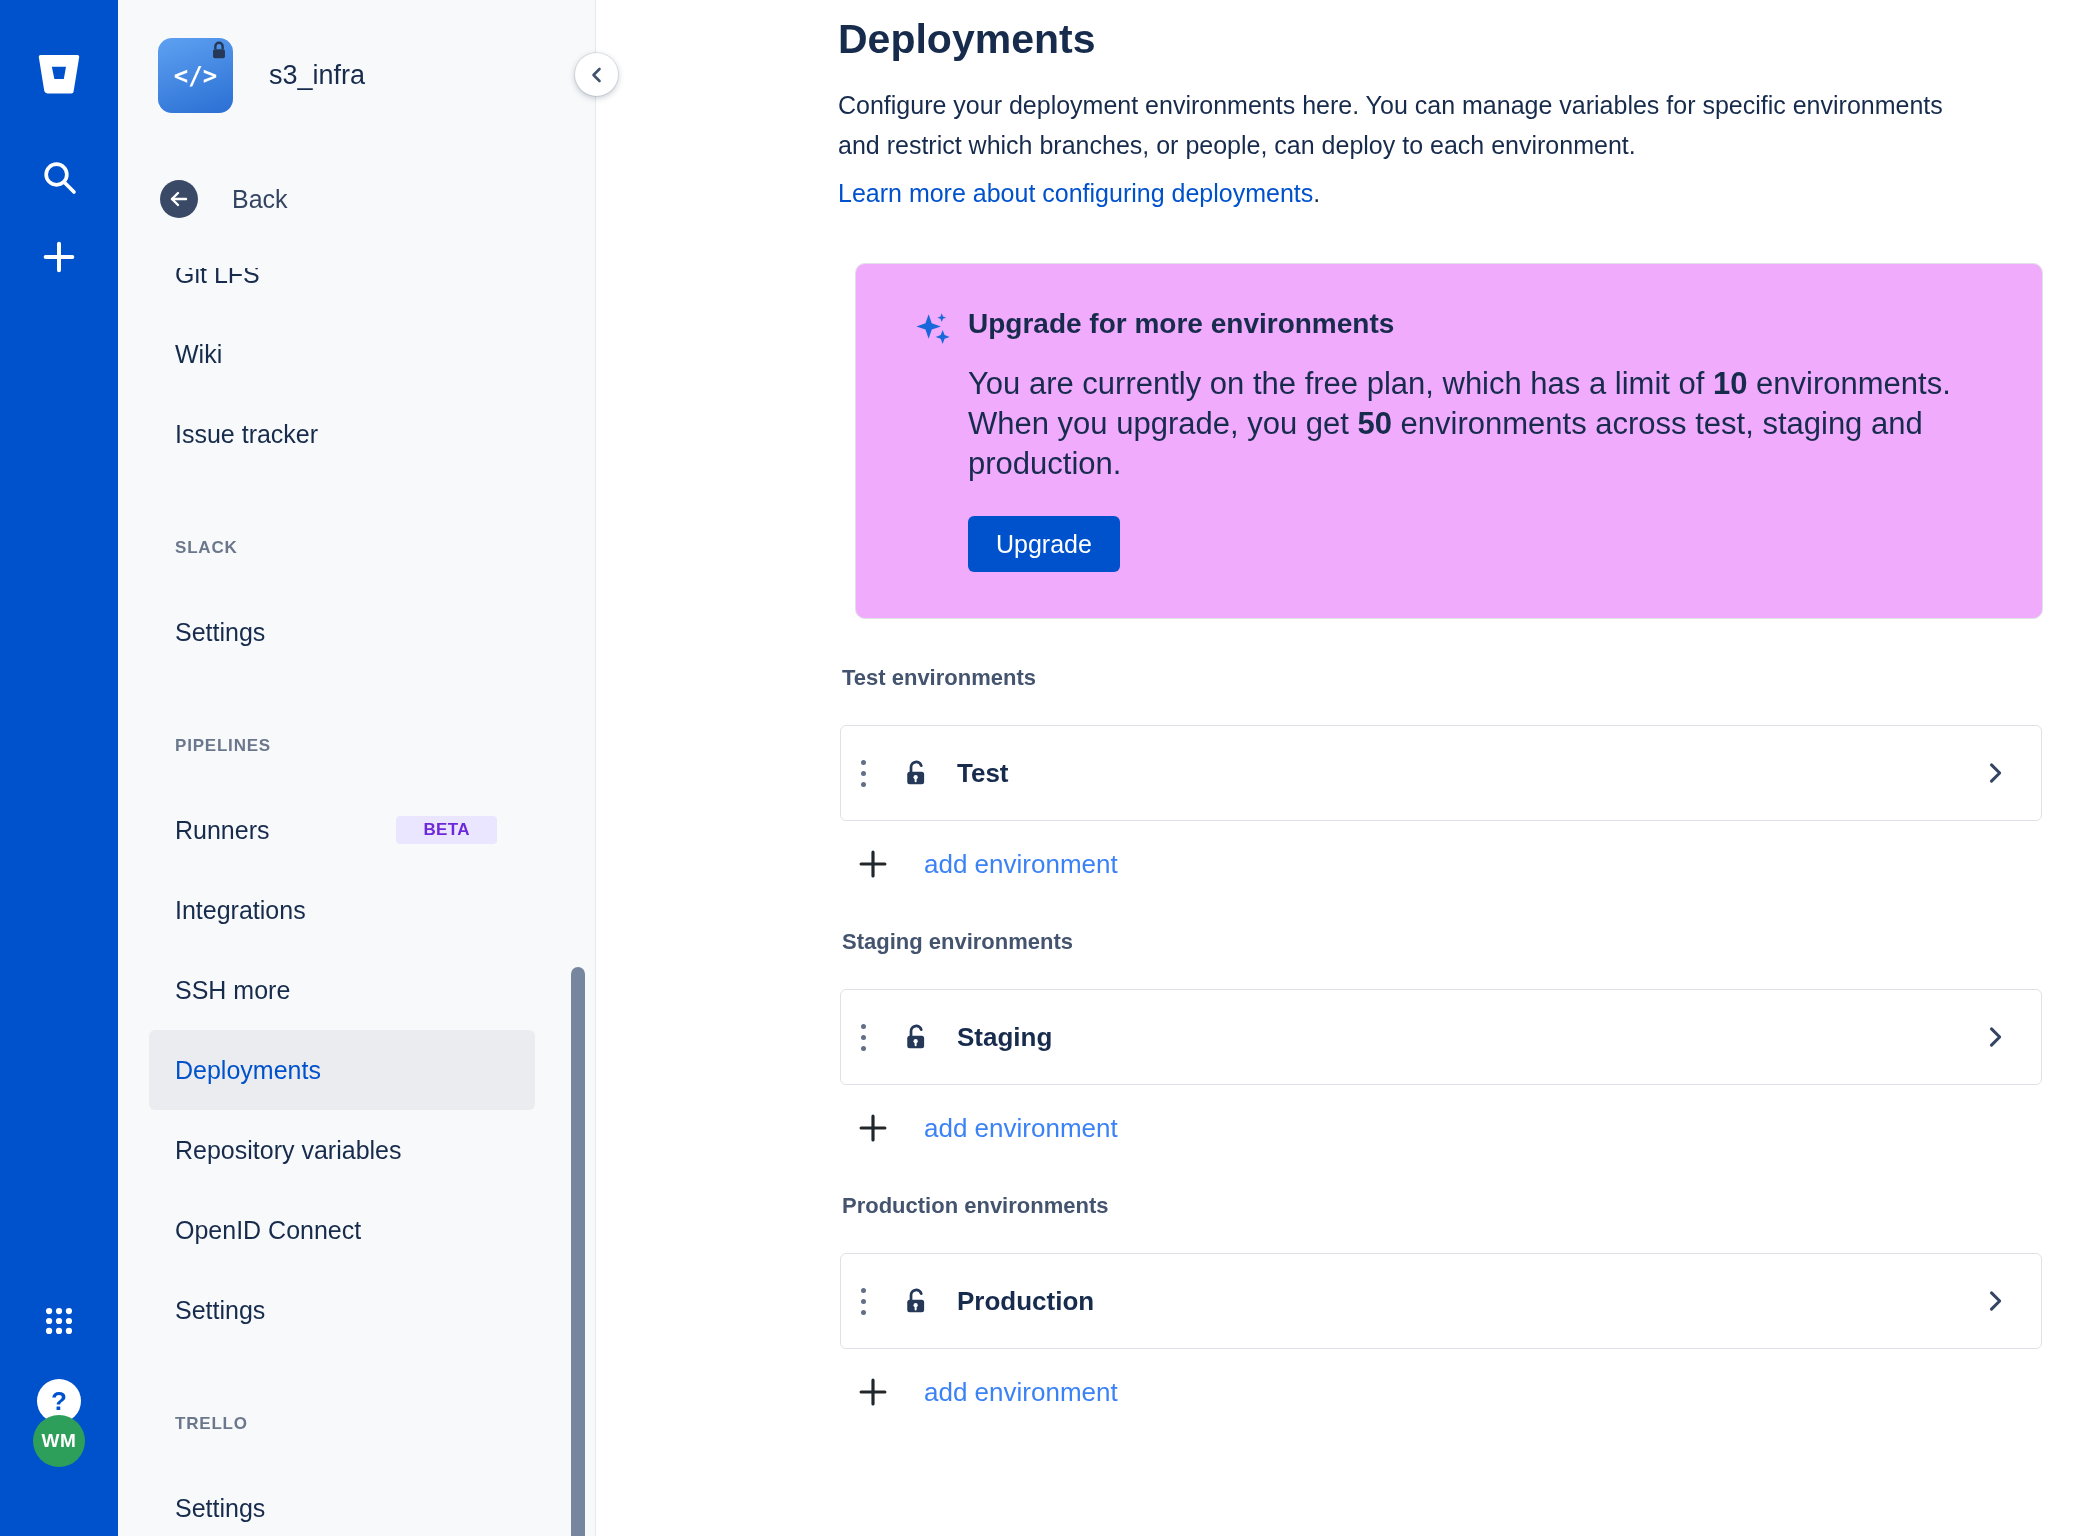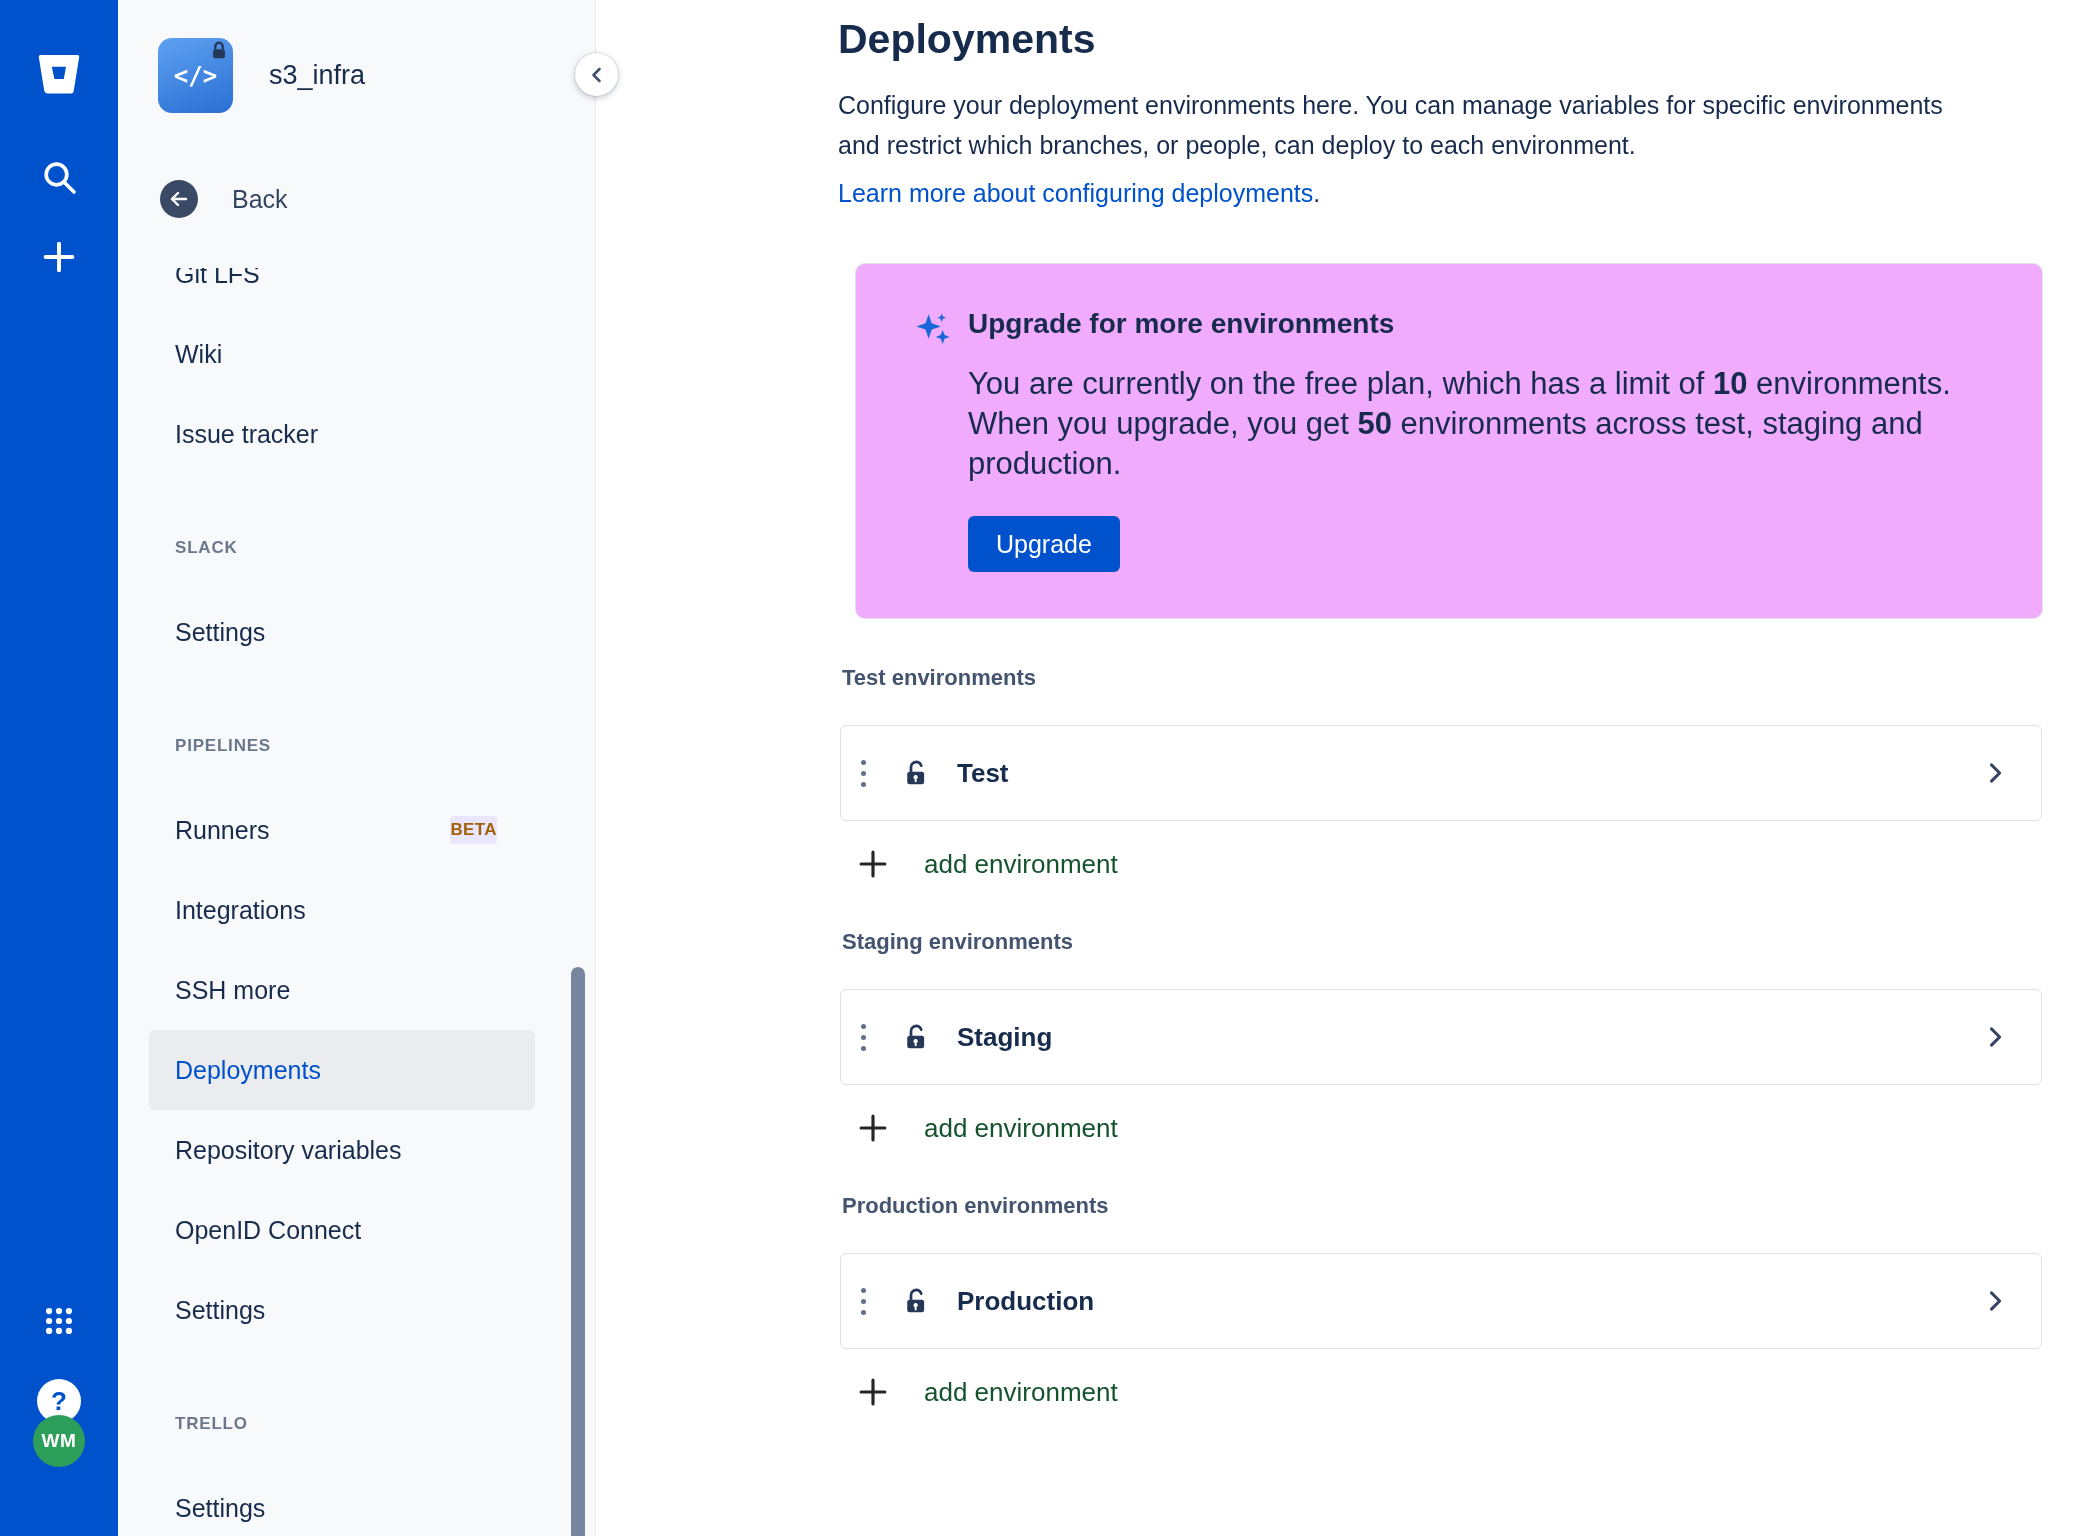--- a/index.html
+++ b/index.html
@@ -46,21 +46,21 @@
     overflow:hidden; z-index:1; }
   .sb-list { margin-top:-34px; }
   .sb-item { height:80px; display:flex; align-items:center;
     margin:0 60px 0 31px; padding:0 10px 0 26px; border-radius:6px;
     font-size:25px; color:#172B4D; cursor:pointer; }
   .sb-item.selected { background:#EBECF0; color:#0052CC; font-weight:500; }
   .sb-heading { height:56px; line-height:56px; margin:46px 0 16px;
     padding-left:57px; font-size:17px; font-weight:700; color:#6B778C;
     letter-spacing:.8px; text-transform:uppercase; }
   .beta-badge { margin-left:auto; margin-right:28px; background:#EAE6FF;
-    color:#a16207; font-size:17px; font-weight:700; padding:4px 0;
+    color:#6d28d9; font-size:17px; font-weight:700; padding:4px 27px;
     border-radius:4px; letter-spacing:.4px; }
   .sb-scrollbar { position:absolute; right:10px; top:967px; width:14px;
     height:600px; border-radius:8px; background:#76869E; z-index:4; cursor:grab; }
 
   .collapse-btn { position:absolute; left:575px; top:53px; width:43px; height:43px;
     border-radius:50%; background:#fff; z-index:12; border:none; cursor:pointer;
     box-shadow:0 0 0 1px rgba(9,30,66,.08), 0 2px 6px rgba(9,30,66,.25);
     display:flex; align-items:center; justify-content:center; }
 
   
@@ -93,21 +93,21 @@
   .drag-handle { position:absolute; left:0; top:0; bottom:0; width:44px;
     display:flex; flex-direction:column; justify-content:center;
     align-items:center; gap:6px; cursor:grab; }
   .drag-handle .dot { width:5px; height:5px; border-radius:50%; background:#626F86; }
   .env-lock { margin-left:60px; display:flex; }
   .env-name { margin-left:26px; font-size:26px; font-weight:700; color:#172B4D; }
   .env-chevron { position:absolute; right:32px; top:33px; }
 
   .add-row { display:flex; align-items:center; margin:24px 0 0 16px;
     cursor:pointer; width:fit-content; }
-  .add-label { margin-left:32px; font-size:26px; color:#14532d; }
+  .add-label { margin-left:32px; font-size:26px; color:#3b82f6; }
 </style>
 </head>
 <body>
 
 <nav class="global-nav">
   <span class="gn-icon gn-logo">
     <svg width="52" height="48" viewBox="0 0 24 24">
         <path fill="#fff" fill-rule="evenodd" d="M2.7 3h18.6c.5 0 .9.5.8 1l-2.8 17.2c-.1.6-.6 1-1.2 1H6.2c-.8 0-1.5-.6-1.6-1.4L1.9 4c-.1-.5.3-1 .8-1zm11.7 12h-4.7L8.4 8.9h7.1z"></path>
       </svg>
   </span>

